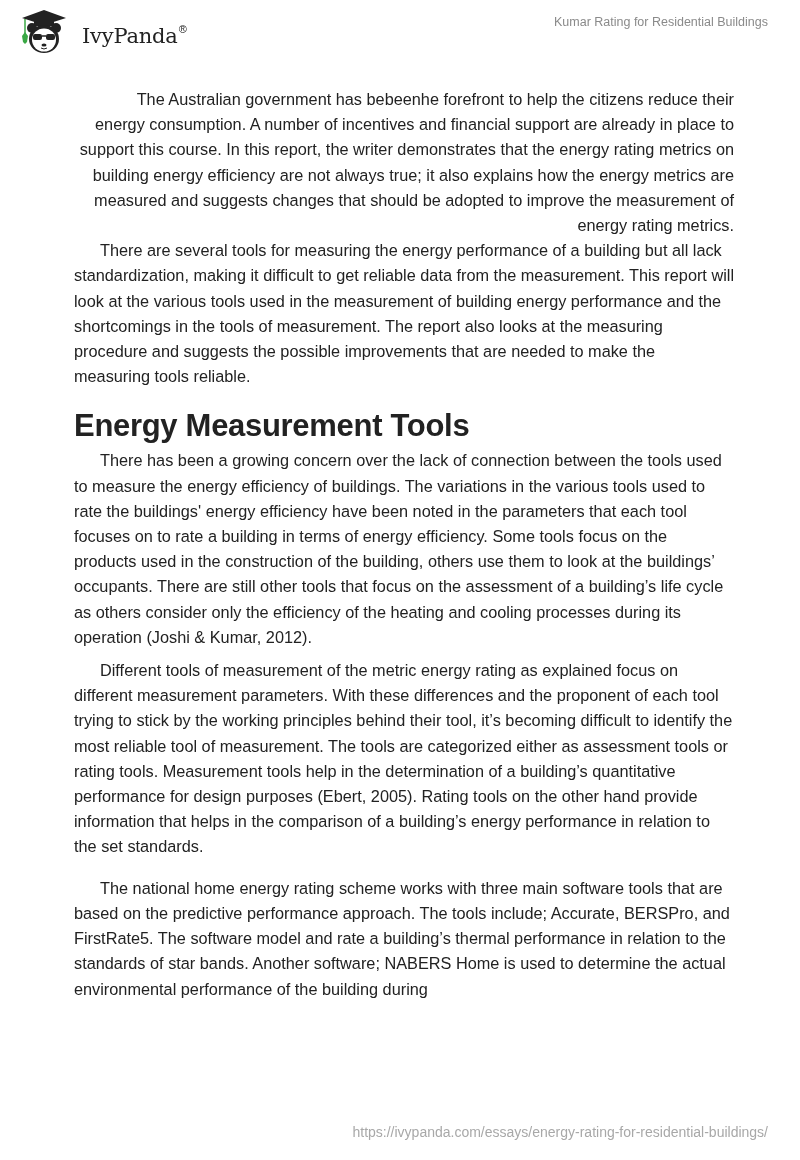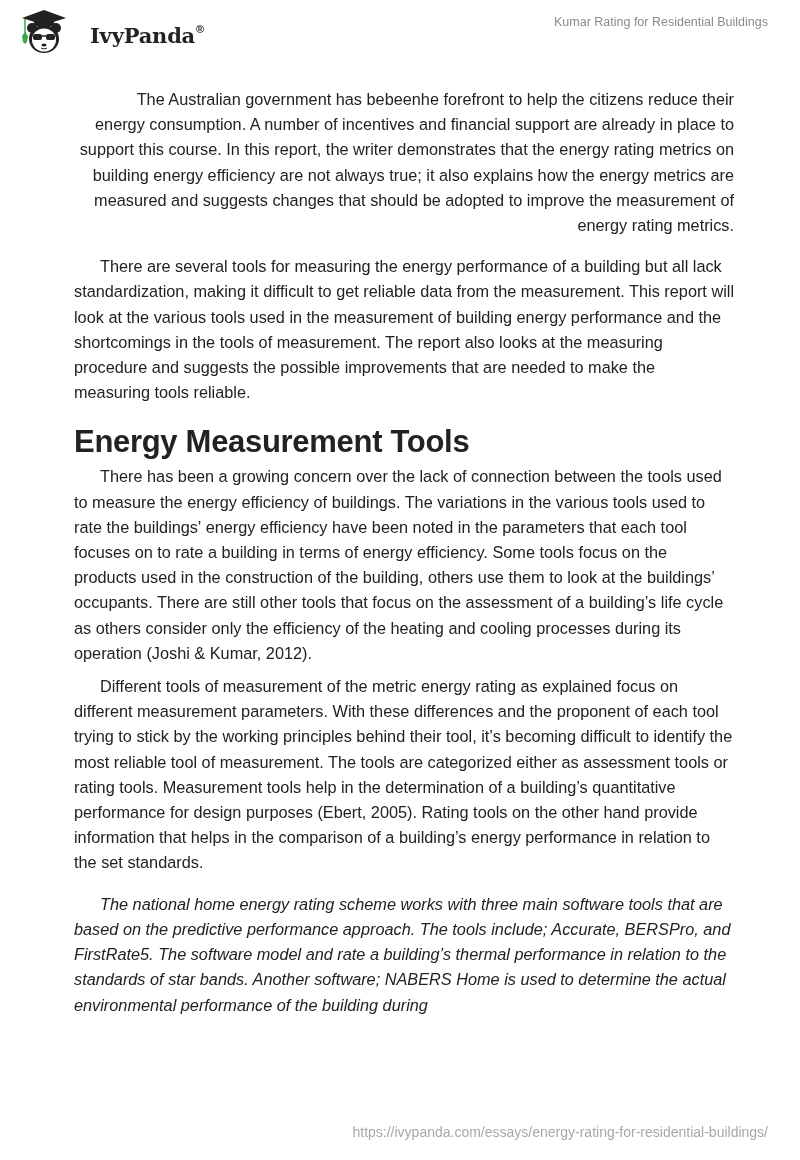--- a/index.html
+++ b/index.html
@@ -4,42 +4,42 @@
 <style>
   html, body { margin: 0; padding: 0; background: #ffffff; }
   body {
     width: 800px; height: 1160px; position: relative; overflow: hidden;
     font-family: "Liberation Sans", sans-serif; color: #222222;
   }
   .header { position: absolute; top: 0; left: 0; width: 800px; height: 60px; }
   .logo { position: absolute; left: 18px; top: 8px; display: flex; align-items: center; }
   .logo-icon { width: 52px; height: 48px; }
   .logo-text {
-    font-family: "DejaVu Serif", serif; font-weight: bold; font-size: 21px;
-    color: #222; margin-left: 20px; margin-top: 6px; letter-spacing: -0.2px;
+    font-family: "DejaVu Serif", serif; font-weight: normal; font-size: 21px;
+    color: #222; margin-left: 12px; margin-top: 6px; letter-spacing: -0.2px;
   }
   .logo-text sup { font-size: 11px; font-family: "Liberation Sans", sans-serif; vertical-align: 10px; margin-left: 1px; }
   .doc-title {
     position: absolute; right: 32px; top: 15px; font-size: 12.5px; color: #8a8a8a;
   }
   .content { position: absolute; left: 74px; top: 68px; width: 660px; }
   h2 {
     font-family: "Liberation Sans", sans-serif; font-weight: bold; font-size: 31px;
     margin: 0; color: #222; letter-spacing: -0.3px; line-height: 44px;
   }
   p {
     margin: 0; font-size: 16.3px; line-height: 25.2px; text-indent: 26px; color: #222;
   }
   #h-intro { margin-top: 4px; }
   #p1 { margin-top: 19px; text-align: right; }
-  #p2 { margin-top: 16px; }
+  #p2 { margin-top: 0; }
   #h-tools { margin-top: 15px; }
   #p3 { }
   #p4 { margin-top: 8px; }
-  #p5 { margin-top: 16px; font-style: italic; }
+  #p5 { margin-top: 16px; }
   .footer-url {
     position: absolute; right: 32px; bottom: 20px; font-size: 14px; color: #a8a8a8;
   }
 </style>
 </head>
 <body>
 
 <div class="header">
   <div class="logo">
     <svg class="logo-icon" viewBox="0 0 52 48">

